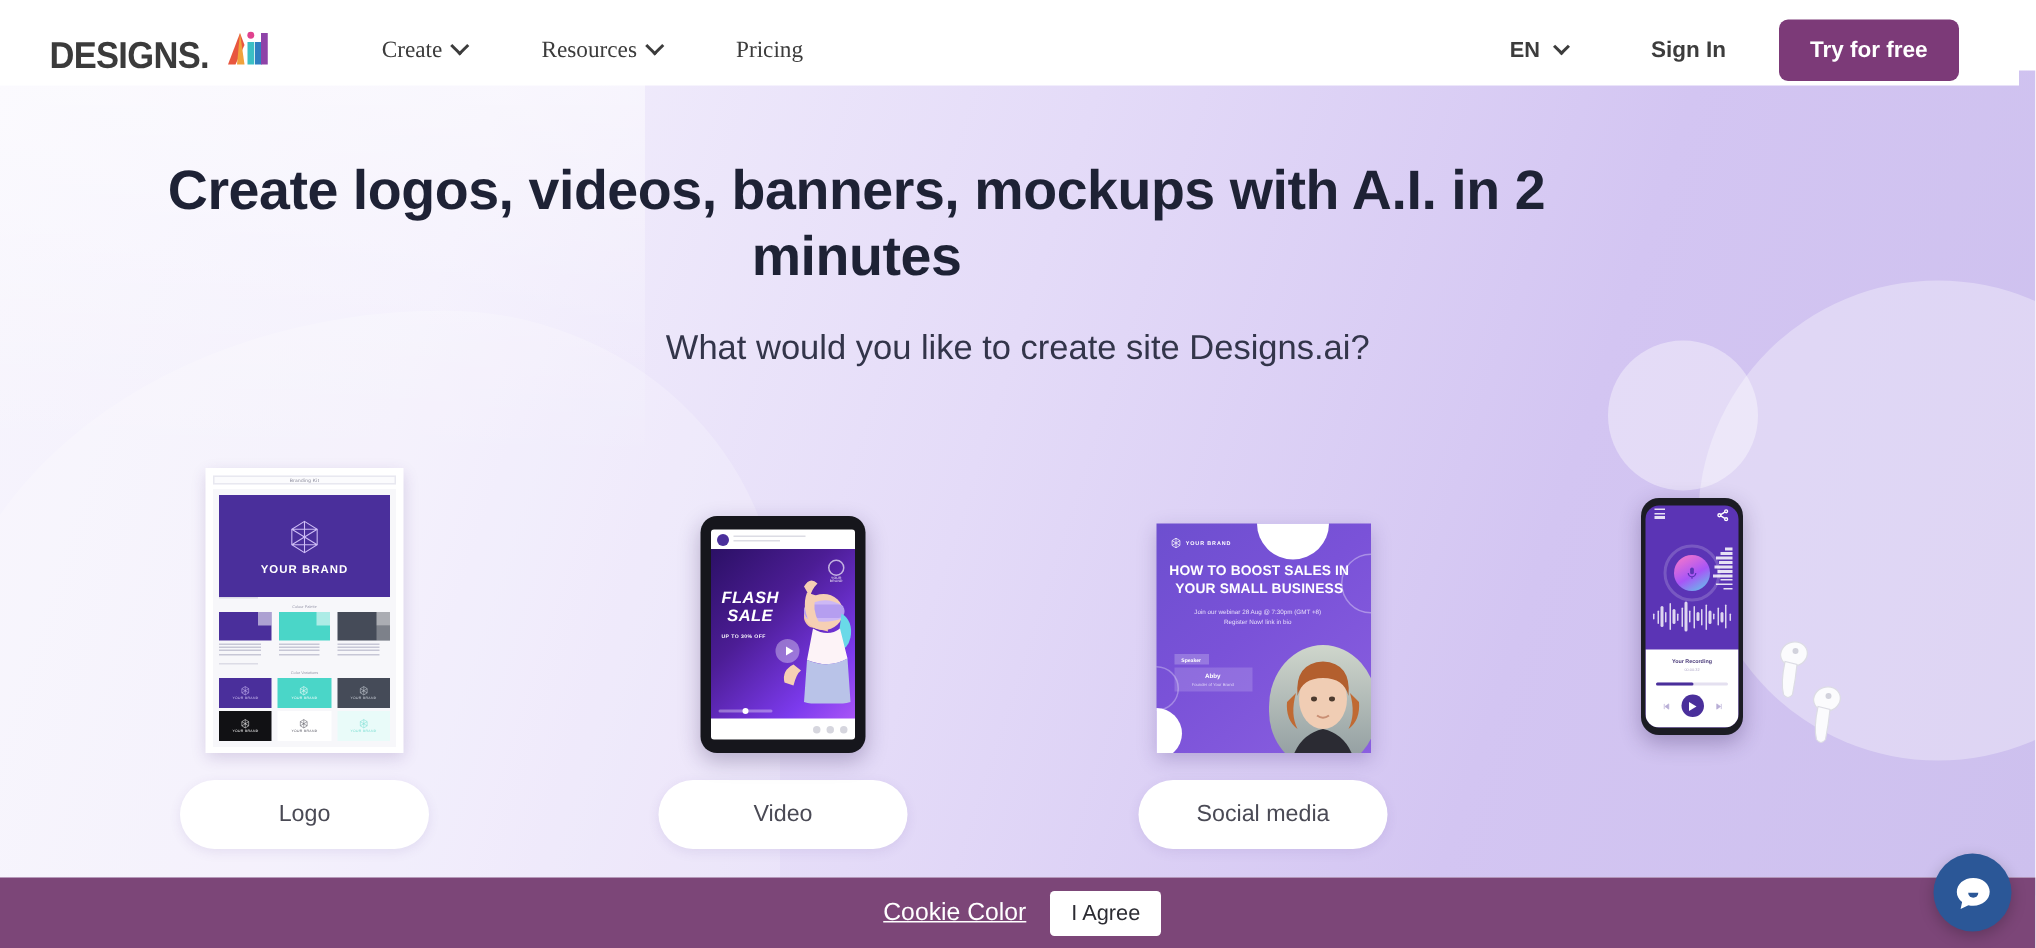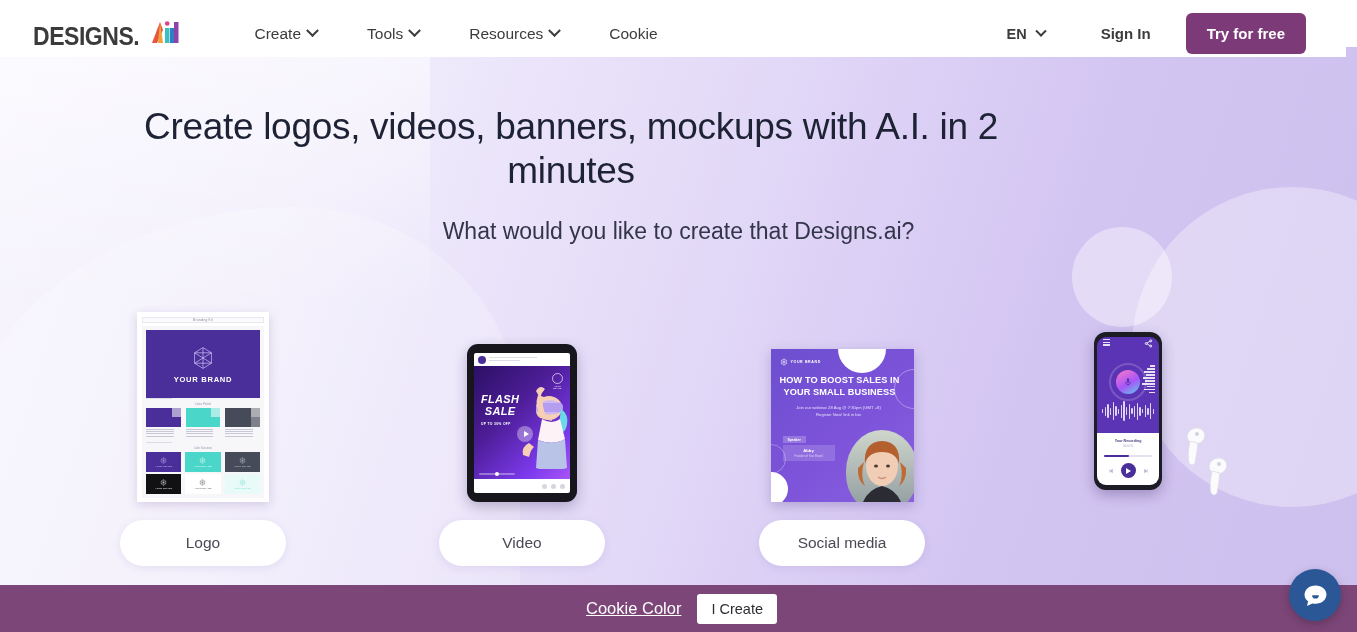--- a/index.html
+++ b/index.html
@@ -18,21 +18,21 @@
     display: flex; align-items: center; margin-top: 10px;
   }
   .logo { display: flex; align-items: baseline; margin-left: 33px; height: 30px; }
   .logo-text {
     font-family: "Liberation Sans Narrow", "Liberation Sans", sans-serif;
     font-weight: bold; font-size: 25px; letter-spacing: -0.5px;
     color: #3b3b3b; line-height: 1; transform: scaleX(0.92); transform-origin: left;
   }
   .logo-mark { display: inline-block; margin-left: 1px; position: relative; width: 30px; height: 26px; }
 
-  .nav { display: flex; align-items: center; margin-left: 50px; gap: 0; }
+  .nav { display: flex; align-items: center; margin-left: 50px; gap: 0; font-family: Liberation Serif, serif; }
   .nav-item {
     display: flex; align-items: center; gap: 7px;
     font-size: 15.5px; color: #3c3c3c; cursor: pointer;
     padding: 0 25px; height: 47px; line-height: 47px;
   }
   .chev {
     width: 9px; height: 9px; border-right: 2px solid #3c3c3c; border-bottom: 2px solid #3c3c3c;
     transform: rotate(45deg) translate(-2px,-2px); display: inline-block;
   }
   .header-right { margin-left: auto; display: flex; align-items: center; padding-right: 40px; }
@@ -62,21 +62,21 @@
     background: rgba(255,255,255,0.22);
     border-radius: 60% 40% 0 0 / 55% 45% 0 0;
   }
   .sheen {
     position: absolute; left: 0; top: 0; width: 430px; height: 260px;
     background: linear-gradient(180deg, rgba(255,255,255,0.55), rgba(255,255,255,0));
   }
 
   .headline {
     position: absolute; top: 58px; left: 0; width: 1142px;
-    text-align: center; font-size: 37px; font-weight: normal;
+    text-align: center; font-size: 37px; font-weight: bold;
     color: #1e2235; line-height: 1.18; letter-spacing: -0.3px;
     padding: 0 80px;
   }
   .subhead {
     position: absolute; top: 171px; left: 0; width: 1357px;
     text-align: center; font-size: 23px; color: #33354a; font-weight: normal;
   }
 
   
   .cards { position: absolute; top: 255px; left: 0; width: 1307px; height: 260px; }
@@ -248,50 +248,46 @@
         </svg>
       </span>
     </div>
 
     <div class="nav">
       <div class="nav-item">
         <span>Create</span>
         <i class="chev"></i>
       </div>
       <div class="nav-item">
-        <span>Tools</span>
-        <i class="chev"></i>
-      </div>
-      <div class="nav-item">
         <span>Resources</span>
         <i class="chev"></i>
       </div>
       <div class="nav-item">
-        <span>Cookie</span>
+        <span>Pricing</span>
       </div>
     </div>
 
     <div class="header-right">
       <div class="lang">
         <span>EN</span>
         <i class="chev"></i>
       </div>
       <div class="signin">Sign In</div>
       <button class="try-btn">Try for free</button>
     </div>
   </div>
 
   <div class="hero">
     <div class="sheen"></div>
     <div class="wave"></div>
     <div class="blob blob-1"></div>
     <div class="blob blob-2"></div>
 
     <h1 class="headline">Create logos, videos, banners, mockups with A.I. in 2 minutes</h1>
-    <div class="subhead">What would you like to create that Designs.ai?</div>
+    <div class="subhead">What would you like to create site Designs.ai?</div>
 
     <div class="cards">
 
       <div class="card card-c1">
         <div class="card-visual">
           <div class="sheet">
             <div class="sheet-topbar">
               <span>Branding Kit</span>
             </div>
             <div class="sheet-body">
@@ -601,21 +597,21 @@
         </div>
       </div>
 
     </div>
   </div>
 
   <div class="hero-strip"></div>
 
   <div class="cookie">
     <span class="cookie-text cookie-link" style="margin-left:6px">Cookie Color</span>
-    <button class="agree-btn">I Create</button>
+    <button class="agree-btn">I Agree</button>
   </div>
 
   <div class="chat">
     <svg width="27" height="27" viewBox="0 0 32 32">
       <path d="M16 4 C8.5 4 3 9 3 15 c0 3.2 1.6 6 4.2 7.9 L6 28.4 l6.2 -3 c1.2 .3 2.5 .5 3.8 .5 c7.5 0 13 -5 13 -11 S23.5 4 16 4 Z" fill="#ffffff"></path>
       <path d="M12 15.6 h8 a4 4 0 0 1 -8 0 Z" fill="#2b5797"></path>
     </svg>
   </div>
 
 </div>

